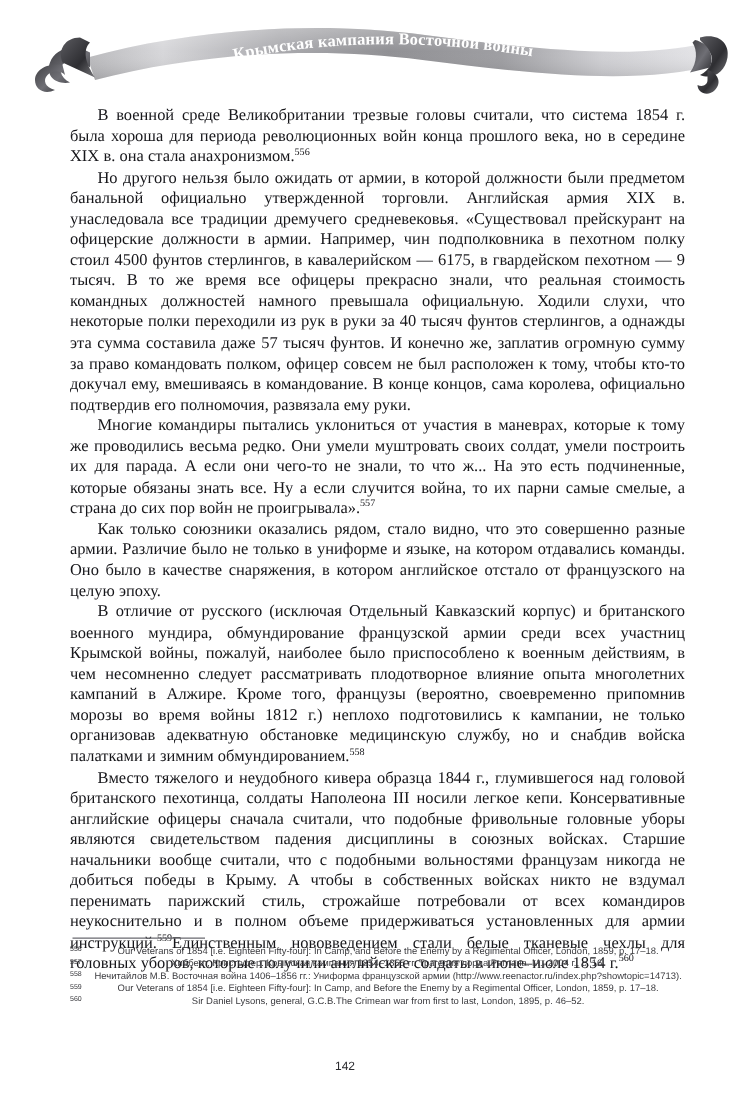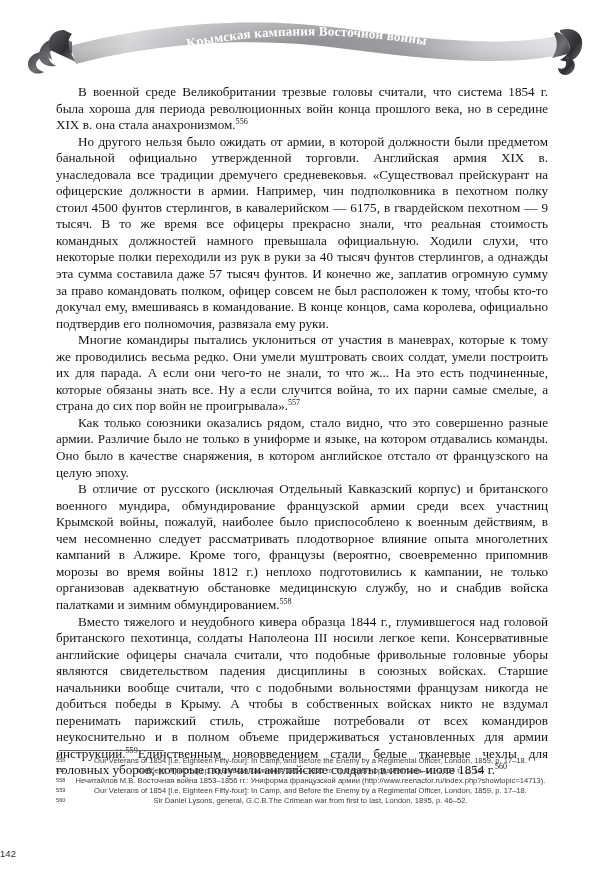--- a/index.html
+++ b/index.html
@@ -102,20 +102,21 @@
     line-height: 9.6px;
     color: #3a3a3e;
   }
 
   
   .page-number {
     position: absolute;
     left: 0;
     top: 848px;
     width: 552px;
+    text-align: center;
     font-family: "Liberation Sans", "DejaVu Sans", sans-serif;
     font-size: 9.6px;
     color: #2b2b2f;
   }
 </style>
 </head>
 <body>
 
 <div class="page">
 
@@ -204,21 +205,21 @@
       <span>Our Veterans of 1854 [i.e. Eighteen Fifty-four]: In Camp, and Before the Enemy by a Regimental Officer, London, 1859, p. 17–18.</span>
     </div>
 
     <div class="fn-item">
       <span class="fn-num">557</span>
       <span>Хибберт, Кристофер. Крымская кампания 1854–1855 гг. Трагедия лорда Раглана. М., 2004 г., с. 16.</span>
     </div>
 
     <div class="fn-item">
       <span class="fn-num">558</span>
-      <span>Нечитайлов М.В. Восточная война 1853–1856 гг.: Униформа французской армии (http://www.reenactor.ru/index.php?showtopic=14713).</span>
+      <span>Нечитайлов М.В. Восточная война 1406–1856 гг.: Униформа французской армии (http://www.reenactor.ru/index.php?showtopic=14713).</span>
     </div>
 
     <div class="fn-item">
       <span class="fn-num">559</span>
       <span>Our Veterans of 1854 [i.e. Eighteen Fifty-four]: In Camp, and Before the Enemy by a Regimental Officer, London, 1859, p. 17–18.</span>
     </div>
 
     <div class="fn-item">
       <span class="fn-num">560</span>
       <span>Sir Daniel Lysons, general, G.C.B.The Crimean war from first to last, London, 1895, p. 46–52.</span>

